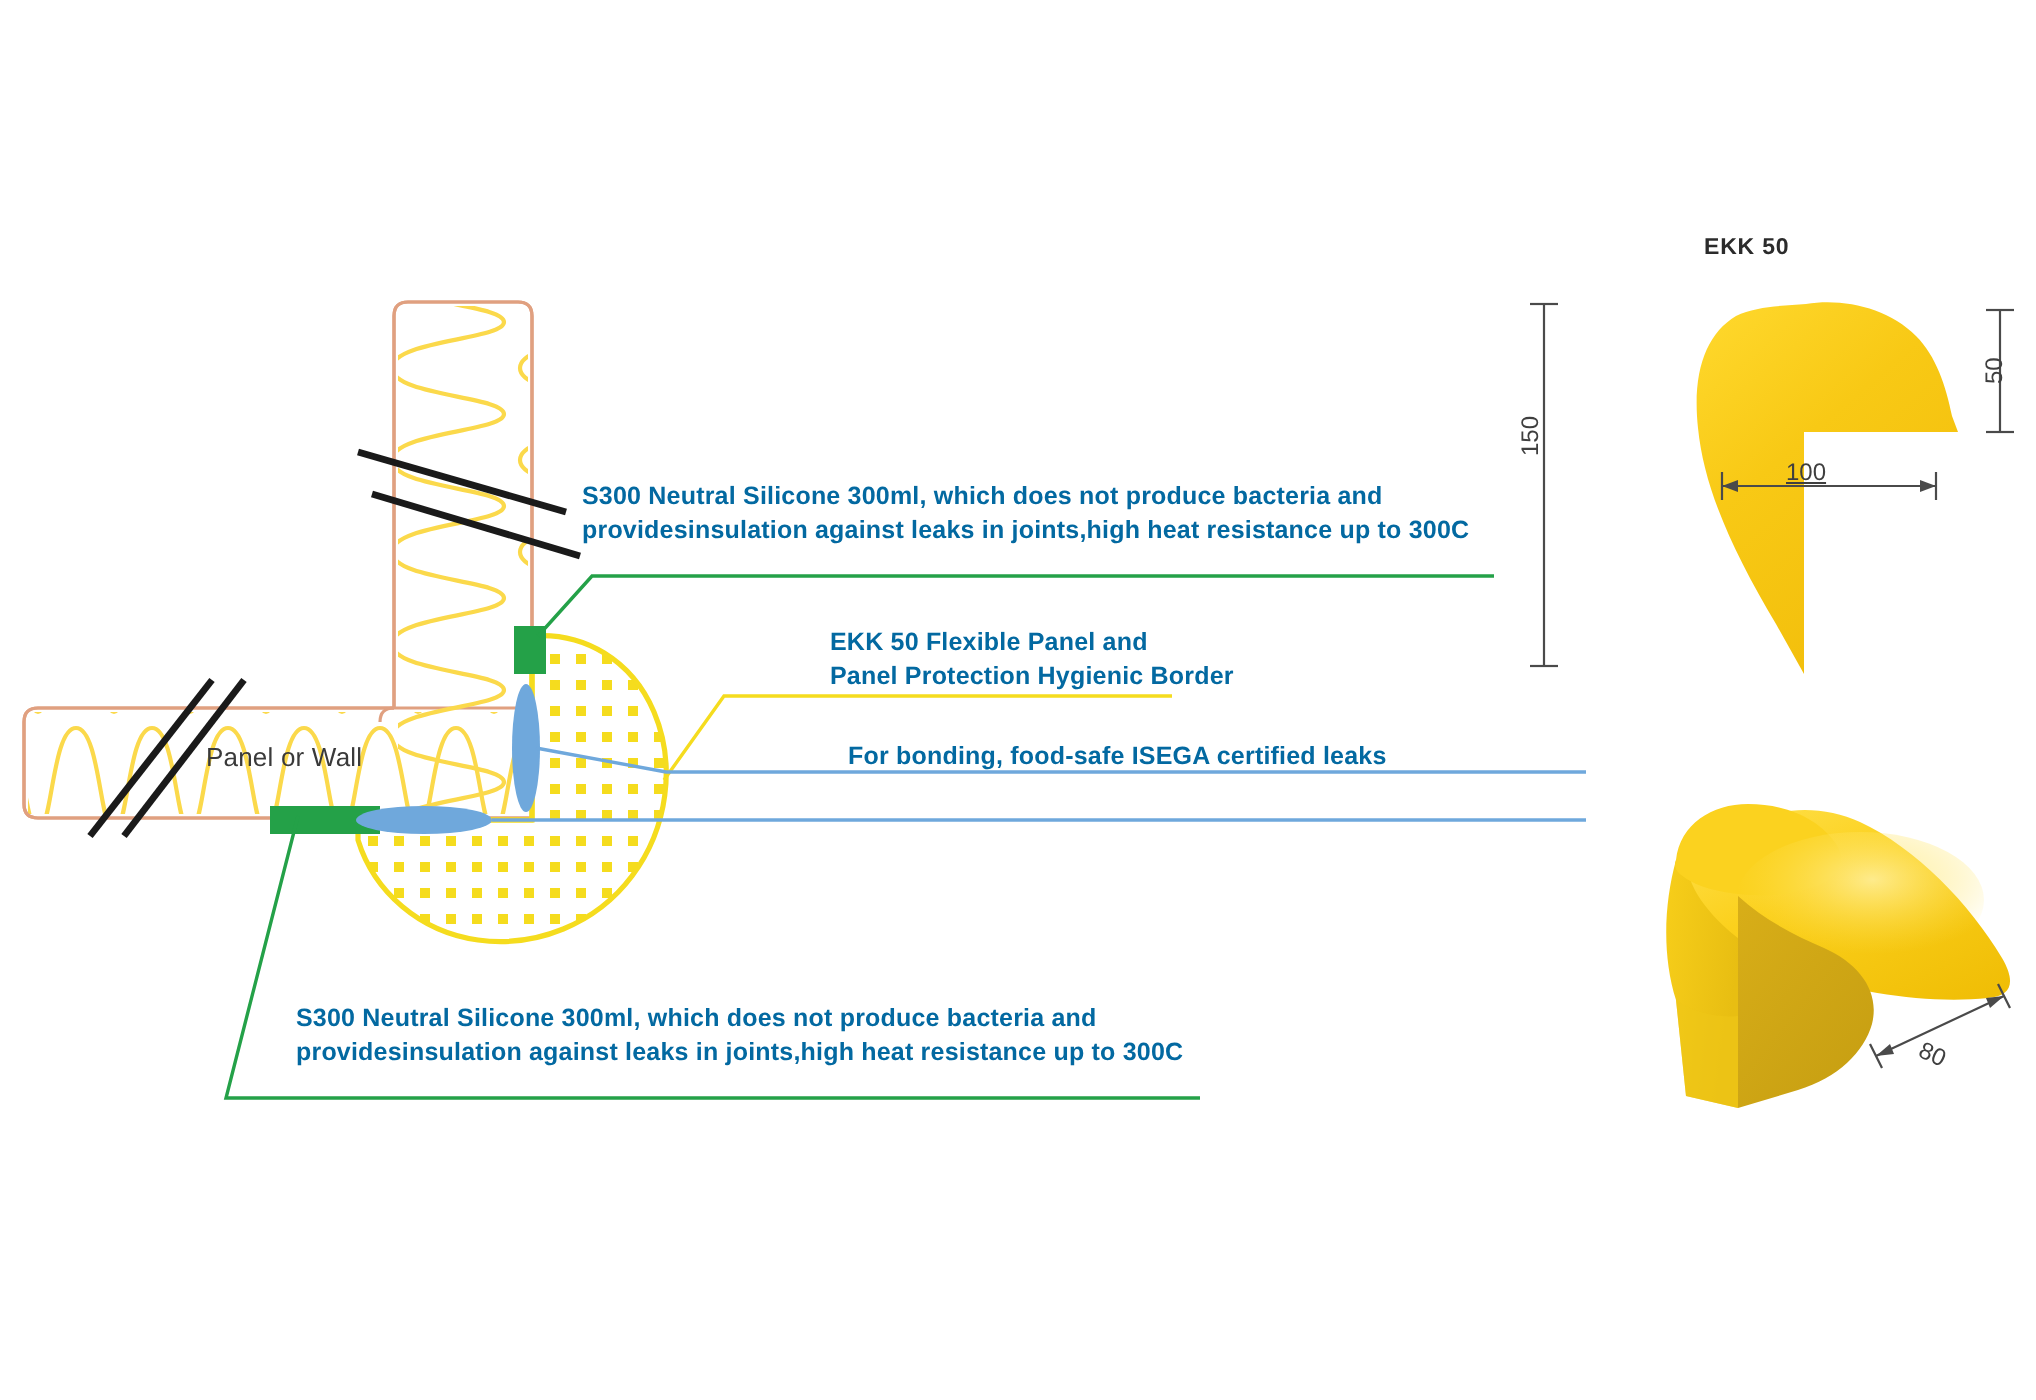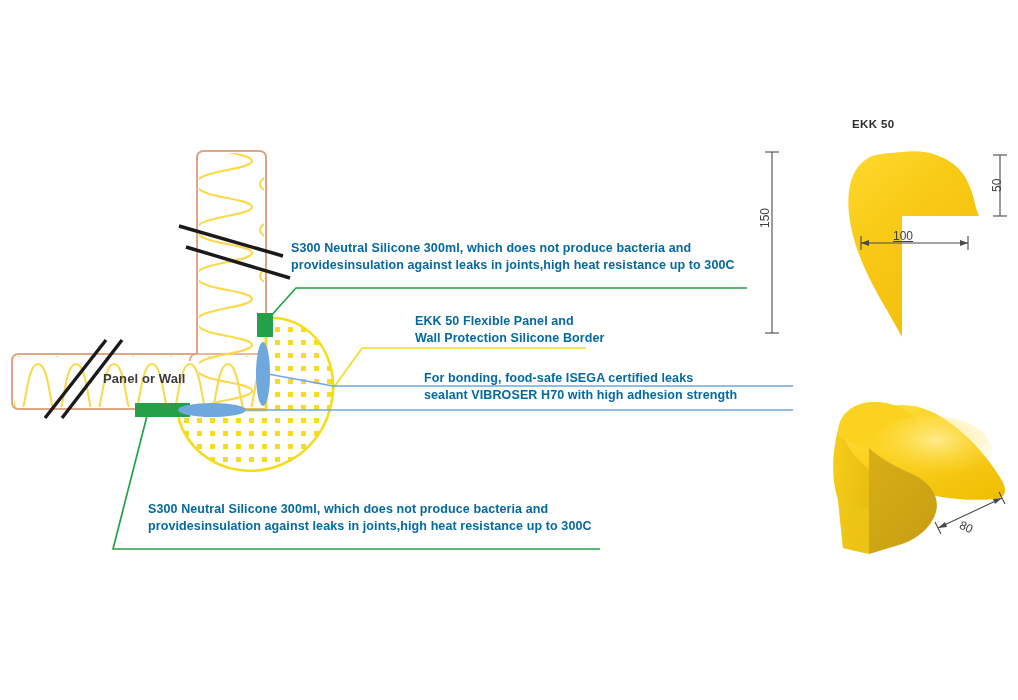--- a/index.html
+++ b/index.html
@@ -21,21 +21,21 @@
     white-space:nowrap;
     letter-spacing:0.1px;
   }
   .anno-text .ln{display:block;}
   #anno-silicone-top{left:291px;top:240px;}
   #anno-ekk{left:367px;top:313px;margin-left:48px;}
   #anno-mastic{left:424px;top:370px;}
   #anno-silicone-bottom{left:148px;top:501px;}
   #panel-wall-label{
     position:absolute;left:103px;top:371px;
-    font-size:13px;font-weight:bold;color:#3a3a3a;
+    font-size:13px;font-weight:normal;color:#3a3a3a;
     letter-spacing:0.1px;white-space:nowrap;
   }
   #ekk50-title{
     position:absolute;left:820px;top:118px;
     font-size:11.5px;font-weight:bold;color:#2b2b2b;
     letter-spacing:0.4px;white-space:nowrap;padding-left:32px;
   }
   .dim-label{
     position:absolute;
     font-size:12px;color:#3f3f3f;
@@ -243,26 +243,25 @@
 
   <div id="panel-wall-label">Panel or Wall</div>
 
   <div class="anno-text" id="anno-silicone-top">
     <span class="ln">S300 Neutral Silicone 300ml, which does not produce bacteria and</span>
     <span class="ln">providesinsulation against leaks in joints,high heat resistance up to 300C</span>
   </div>
 
   <div class="anno-text" id="anno-ekk">
     <span class="ln">EKK 50 Flexible Panel and</span>
-    <span class="ln">Wall Protection Silicone Border</span>
+    <span class="ln">Panel Protection Hygienic Border</span>
   </div>
 
   <div class="anno-text" id="anno-mastic">
     <span class="ln">For bonding, food-safe ISEGA certified leaks</span>
-    <span class="ln">sealant VIBROSER H70 with high adhesion strength</span>
   </div>
 
   <div class="anno-text" id="anno-silicone-bottom">
     <span class="ln">S300 Neutral Silicone 300ml, which does not produce bacteria and</span>
     <span class="ln">providesinsulation against leaks in joints,high heat resistance up to 300C</span>
   </div>
 
   <div id="ekk50-title">EKK 50</div>
 
   <div class="dim-label" id="dim-150">150</div>

